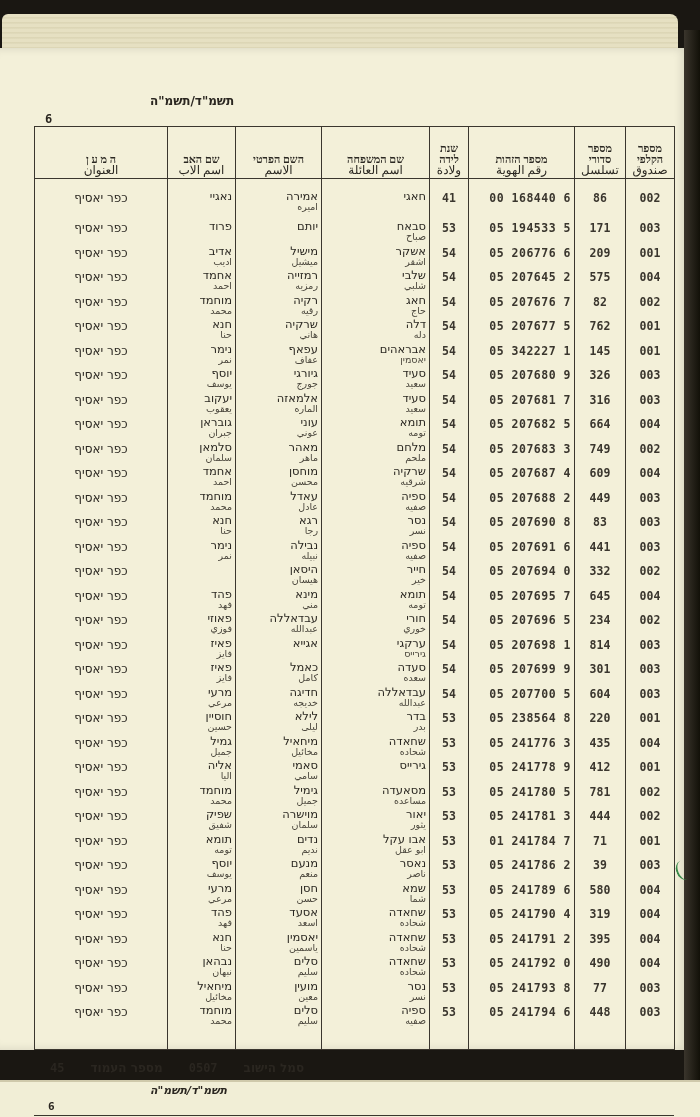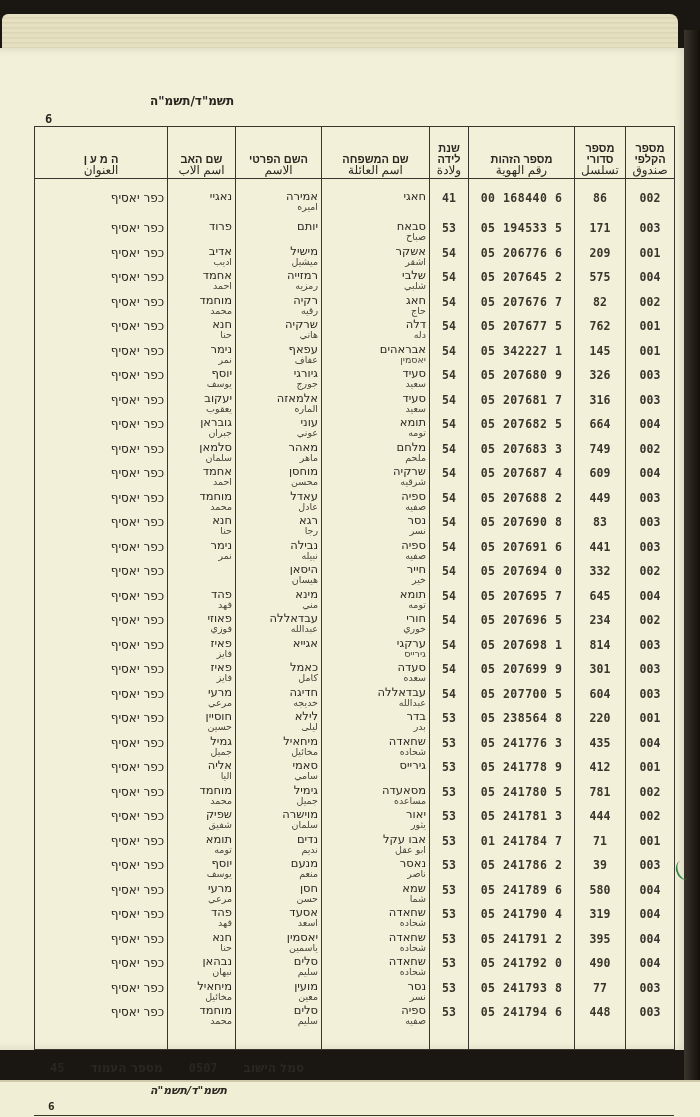--- a/index.html
+++ b/index.html
@@ -37,35 +37,35 @@
     width: 640px; border-collapse: collapse;
     direction: rtl; color: #2b2822;
     table-layout: fixed;
   }
   table.register th, table.register td {
     border-left: 1.5px solid #3a362e; border-right: 1.5px solid #3a362e;
     padding: 0 3px;
   }
   table.register thead th {
     border: 1.5px solid #3a362e;
-    font-family: Liberation Sans, sans-serif;
+    font-family: Liberation Serif, serif;
     font-size: 11px; line-height: 11px; font-weight: bold; vertical-align: bottom;
     padding: 3px 2px 2px 2px; height: 46px; text-align: center;
   }
   thead .ar { display: block; font-weight: normal; font-size: 12px; }
   tbody td {
     height: 24.5px; font-size: 11px; vertical-align: top; padding-top: 2px;
   }
   tbody tr:last-child td { height: 44px; border-bottom: 1.5px solid #3a362e; }
   tbody tr:first-child td { padding-top: 12px; height: 30px; }
   .num { text-align: center; font-weight: bold; font-size: 11.5px; color: #3a362e; direction: ltr; }
-  .id { text-align: center; padding-left: 6px; font-weight: bold; font-size: 11.5px; color: #3a362e; direction: ltr; letter-spacing: 0.5px; }
+  .id { text-align: right; padding-left: 6px; font-weight: bold; font-size: 11.5px; color: #3a362e; direction: ltr; letter-spacing: 0.5px; }
   .he { text-align: right; font-family: "DejaVu Sans", sans-serif; font-size: 11.5px; line-height: 11px; }
   .he .ar { display: block; font-size: 9.5px; line-height: 10px; color: #4a463c; }
-  .addr { text-align: right; font-family: "DejaVu Sans", sans-serif; font-size: 12px; padding-right: 10px; margin-left: 23px; }
+  .addr { text-align: center; font-family: "DejaVu Sans", sans-serif; font-size: 12px; padding-right: 10px; margin-left: 23px; }
   .footer {
     position: absolute; left: 50px; top: 1061px; width: 350px;
     font-family: "DejaVu Sans", sans-serif; font-size: 12px; font-weight: bold; color: #2a2620;
     direction: rtl; display: flex; gap: 26px; justify-content: flex-end;
   }
   .footer span.v { font-family: "DejaVu Sans Mono", monospace; }
   .next-page {
     position: absolute; left: 0; top: 1080px; width: 700px; height: 37px;
     background: #f1eed6; border-top: 2px solid #cfc9ab;
   }

